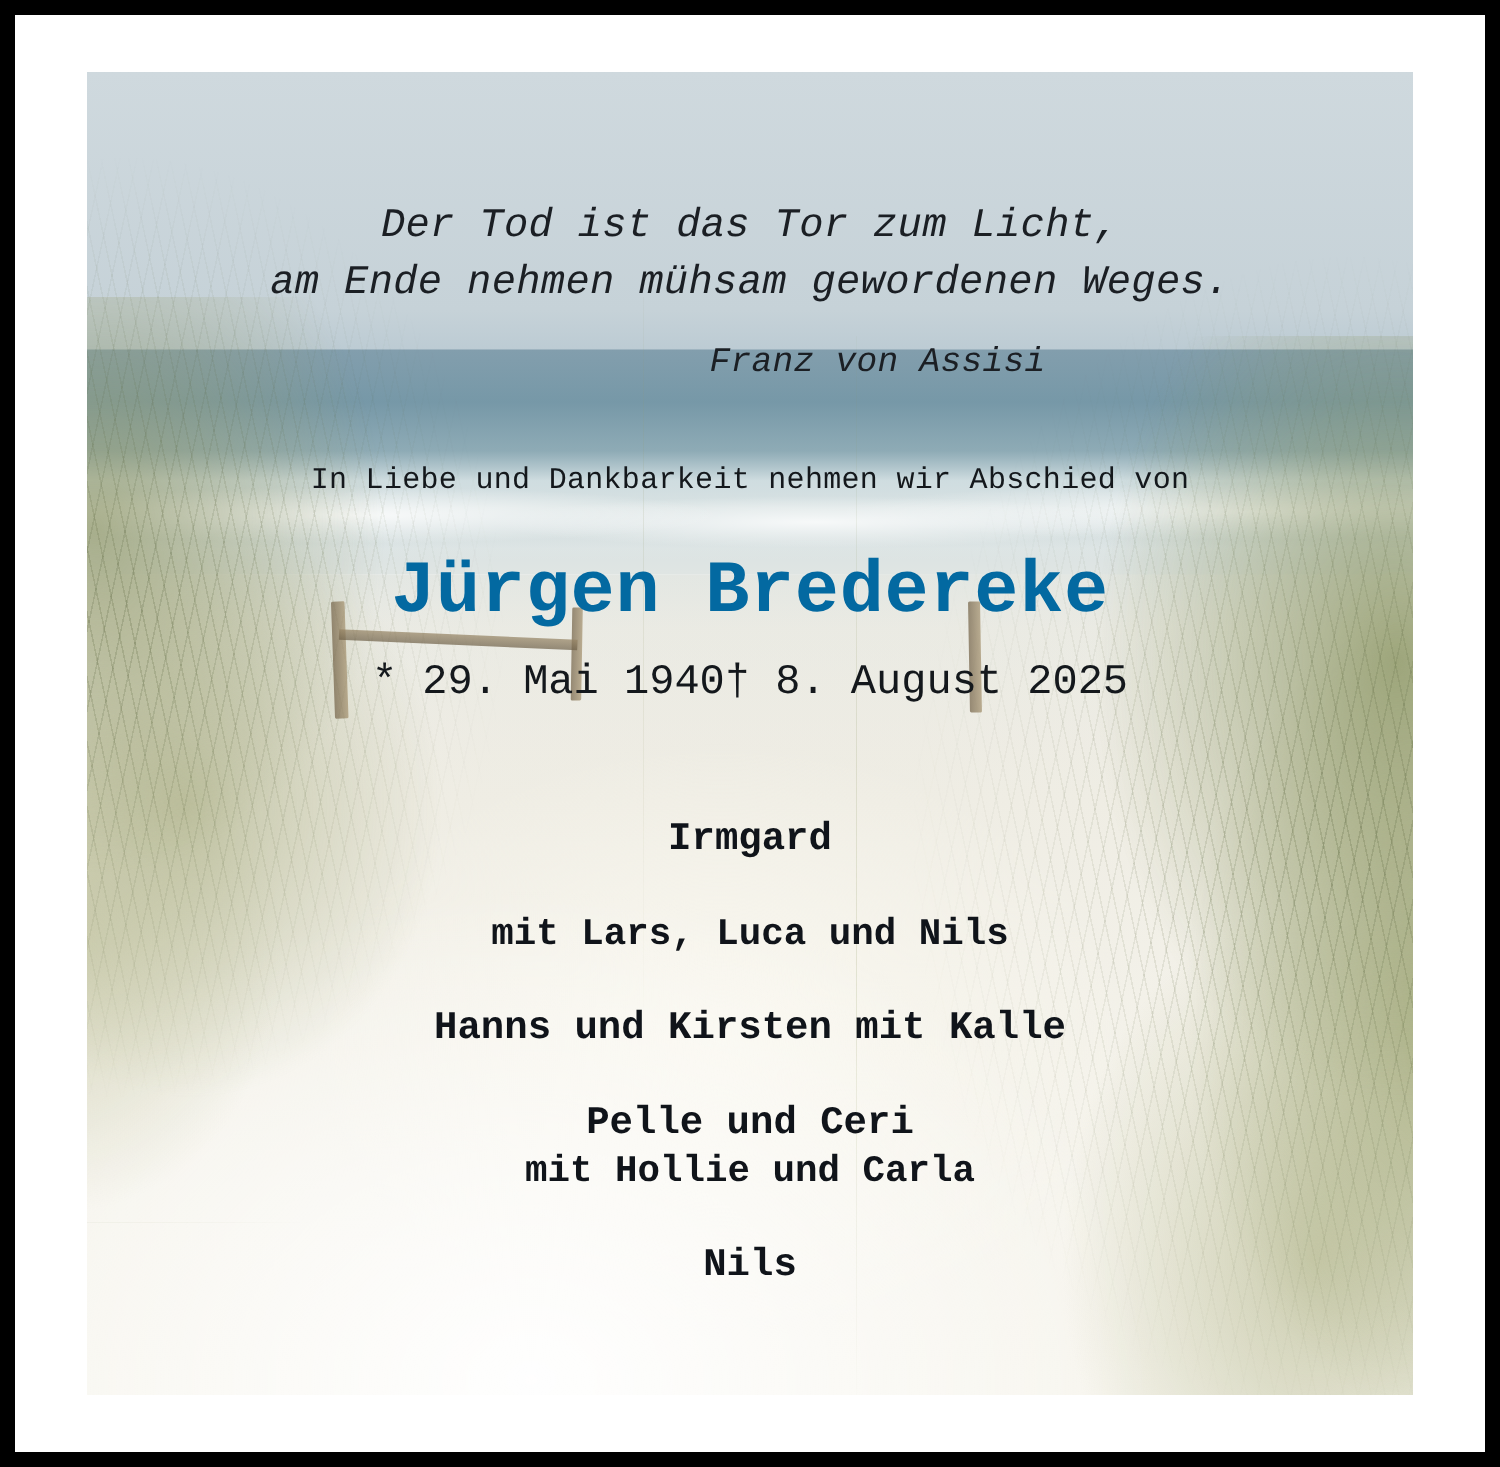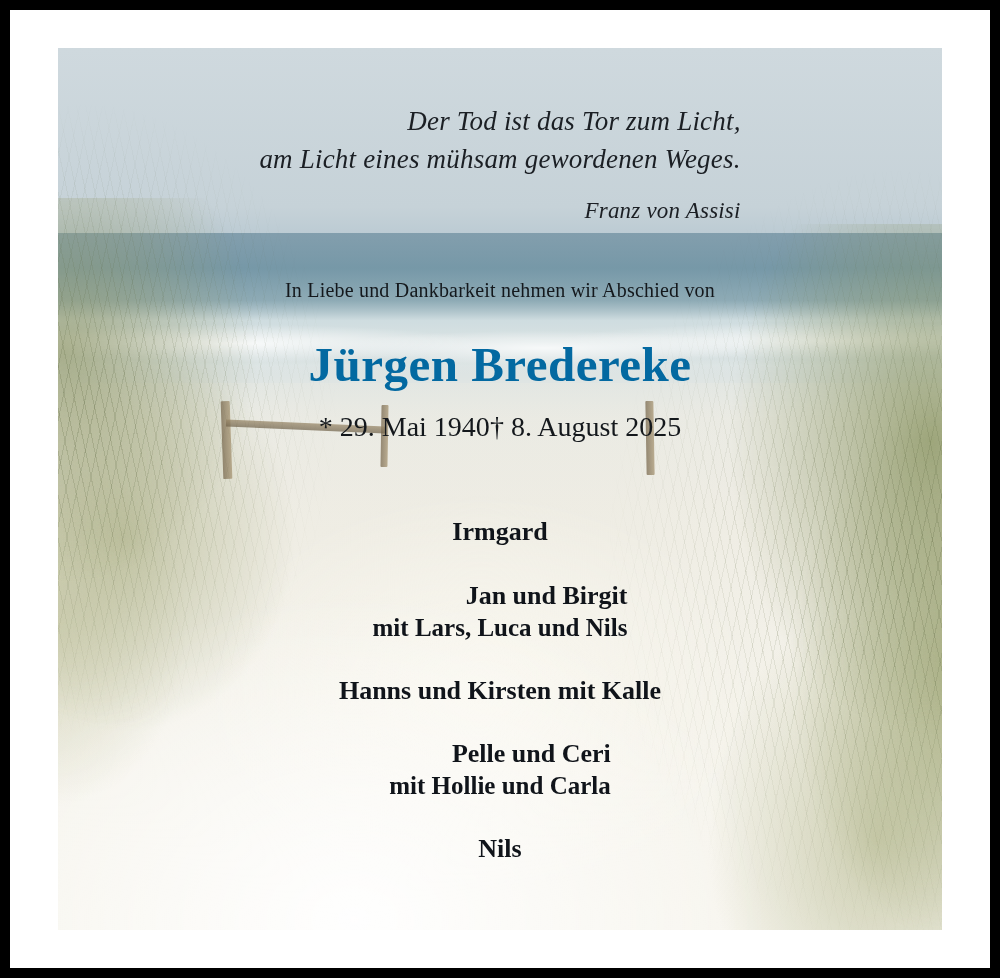--- a/index.html
+++ b/index.html
@@ -165,23 +165,24 @@
   }
 
   
   .content {
     position: absolute;
     inset: 0;
     display: flex;
     flex-direction: column;
     align-items: center;
     color: #14181c;
-    text-align: right;
-    padding-top: 54px;
+    text-align: center;
+    padding-top: 84px;
     box-sizing: border-box;
+    font-family: Liberation Mono, monospace;
   }
 
   .quote {
     font-style: italic;
     font-size: 27px;
     line-height: 1.42;
     color: #1b1f24;
     letter-spacing: 0.2px;
   }
   .quote-line { display: block; }
@@ -254,39 +255,38 @@
         <div class="post p1"></div>
         <div class="post p2"></div>
         <div class="post p3"></div>
         <div class="rail"></div>
       </div>
 
       <div class="content">
 
         <div class="quote">
           <span class="quote-line">Der Tod ist das Tor zum Licht,</span>
-          <span class="quote-line">am Licht eines mühsam gewordenen Weges.</span>
+          <span class="quote-line">am Ende nehmen mühsam gewordenen Weges.</span>
           <span class="quote-author">Franz von Assisi</span>
         </div>
 
         <div class="intro">In Liebe und Dankbarkeit nehmen wir Abschied von</div>
 
         <div class="name">Jürgen Bredereke</div>
 
         <div class="dates">
           <span class="birth">* 29. Mai 1940</span>
           <span class="death">† 8. August 2025</span>
         </div>
 
         <div class="family">
           <div class="family-group">
             <span>Irmgard</span>
           </div>
           <div class="family-group">
-            <span>Jan und Birgit</span>
             <span class="sub">mit Lars, Luca und Nils</span>
           </div>
           <div class="family-group">
             <span>Hanns und Kirsten mit Kalle</span>
           </div>
           <div class="family-group">
             <span>Pelle und Ceri</span>
             <span class="sub">mit Hollie und Carla</span>
           </div>
           <div class="family-group">

